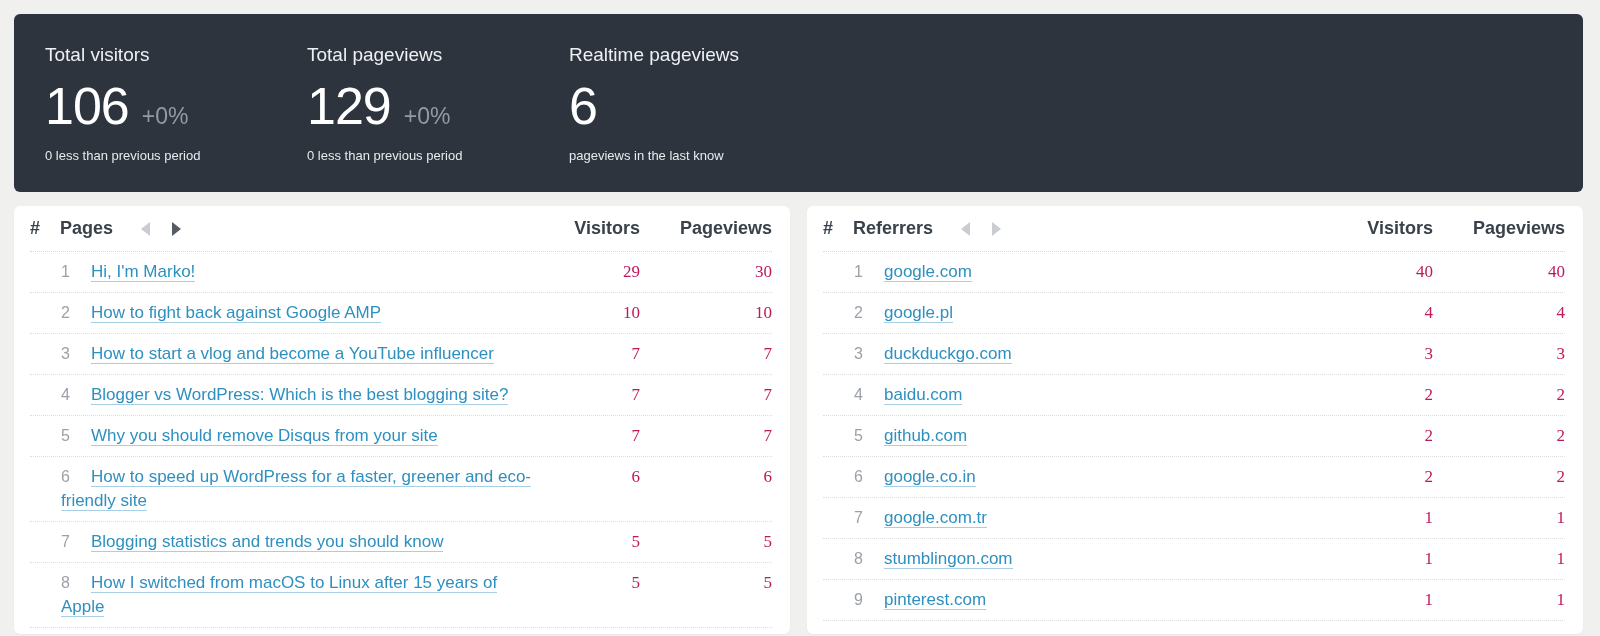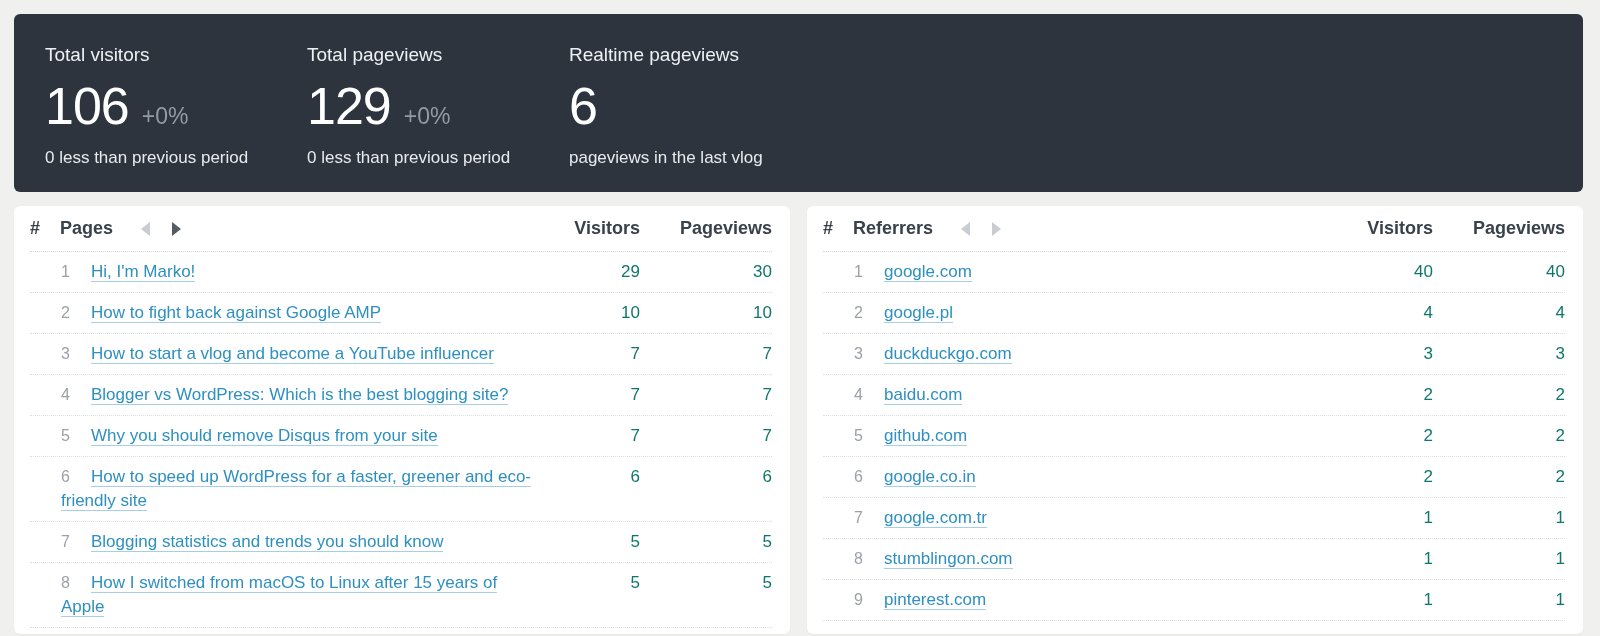--- a/index.html
+++ b/index.html
@@ -20,21 +20,21 @@
     padding: 30px 0 12px 31px;
   }
   .stat { width: 262px; }
   .stat-label { font-size: 19px; color: #eef1f3; margin-bottom: 10px; }
   .stat-valuerow { display: flex; align-items: baseline; }
   .stat-value {
     font-size: 52px; line-height: 60px; font-weight: 400;
     color: #ffffff; letter-spacing: -1px;
   }
   .stat-change { font-size: 23px; color: #939aa3; margin-left: 13px; }
-  .stat-caption { font-size: 17px; color: #e8ebed; margin-top: 12px; }
+  .stat-caption { font-size: 13px; color: #e8ebed; margin-top: 12px; }
 
   
   .tables {
     display: flex;
     gap: 17px;
     margin: 14px 17px 0 14px;
     align-items: stretch;
   }
   .panel {
     flex: 1 1 0;
@@ -74,21 +74,21 @@
     line-height: 24px;
   }
   .tmain { flex: 1 1 auto; min-width: 0; margin-left: 31px; }
   .rank { display: inline-block; width: 30px; color: #9ba1a8; font-size: 16px; }
   .tlink {
     color: #2e90c0;
     text-decoration: none;
     border-bottom: 1px solid #a6cfe5;
     cursor: pointer;
   }
-  .tval { color: #0f766e; }
+  .tval { color: #be185d; font-family: Liberation Serif, serif; }
 </style>
 </head>
 <body>
 
 <div class="totals">
   <div class="stat">
     <div class="stat-label">Total visitors</div>
     <div class="stat-valuerow">
       <span class="stat-value">106</span>
       <span class="stat-change">+0%</span>
@@ -102,21 +102,21 @@
       <span class="stat-change">+0%</span>
     </div>
     <div class="stat-caption">0 less than previous period</div>
   </div>
   <div class="stat">
     <div class="stat-label">Realtime pageviews</div>
     <div class="stat-valuerow">
       <span class="stat-value">6</span>
       <span class="stat-change"></span>
     </div>
-    <div class="stat-caption">pageviews in the last vlog</div>
+    <div class="stat-caption">pageviews in the last know</div>
   </div>
 </div>
 
 <div class="tables">
 
   <div class="panel">
     <div class="thead">
       <span class="rank-col">#</span>
       <span class="thead-title">Pages</span>
       <span class="pager">

